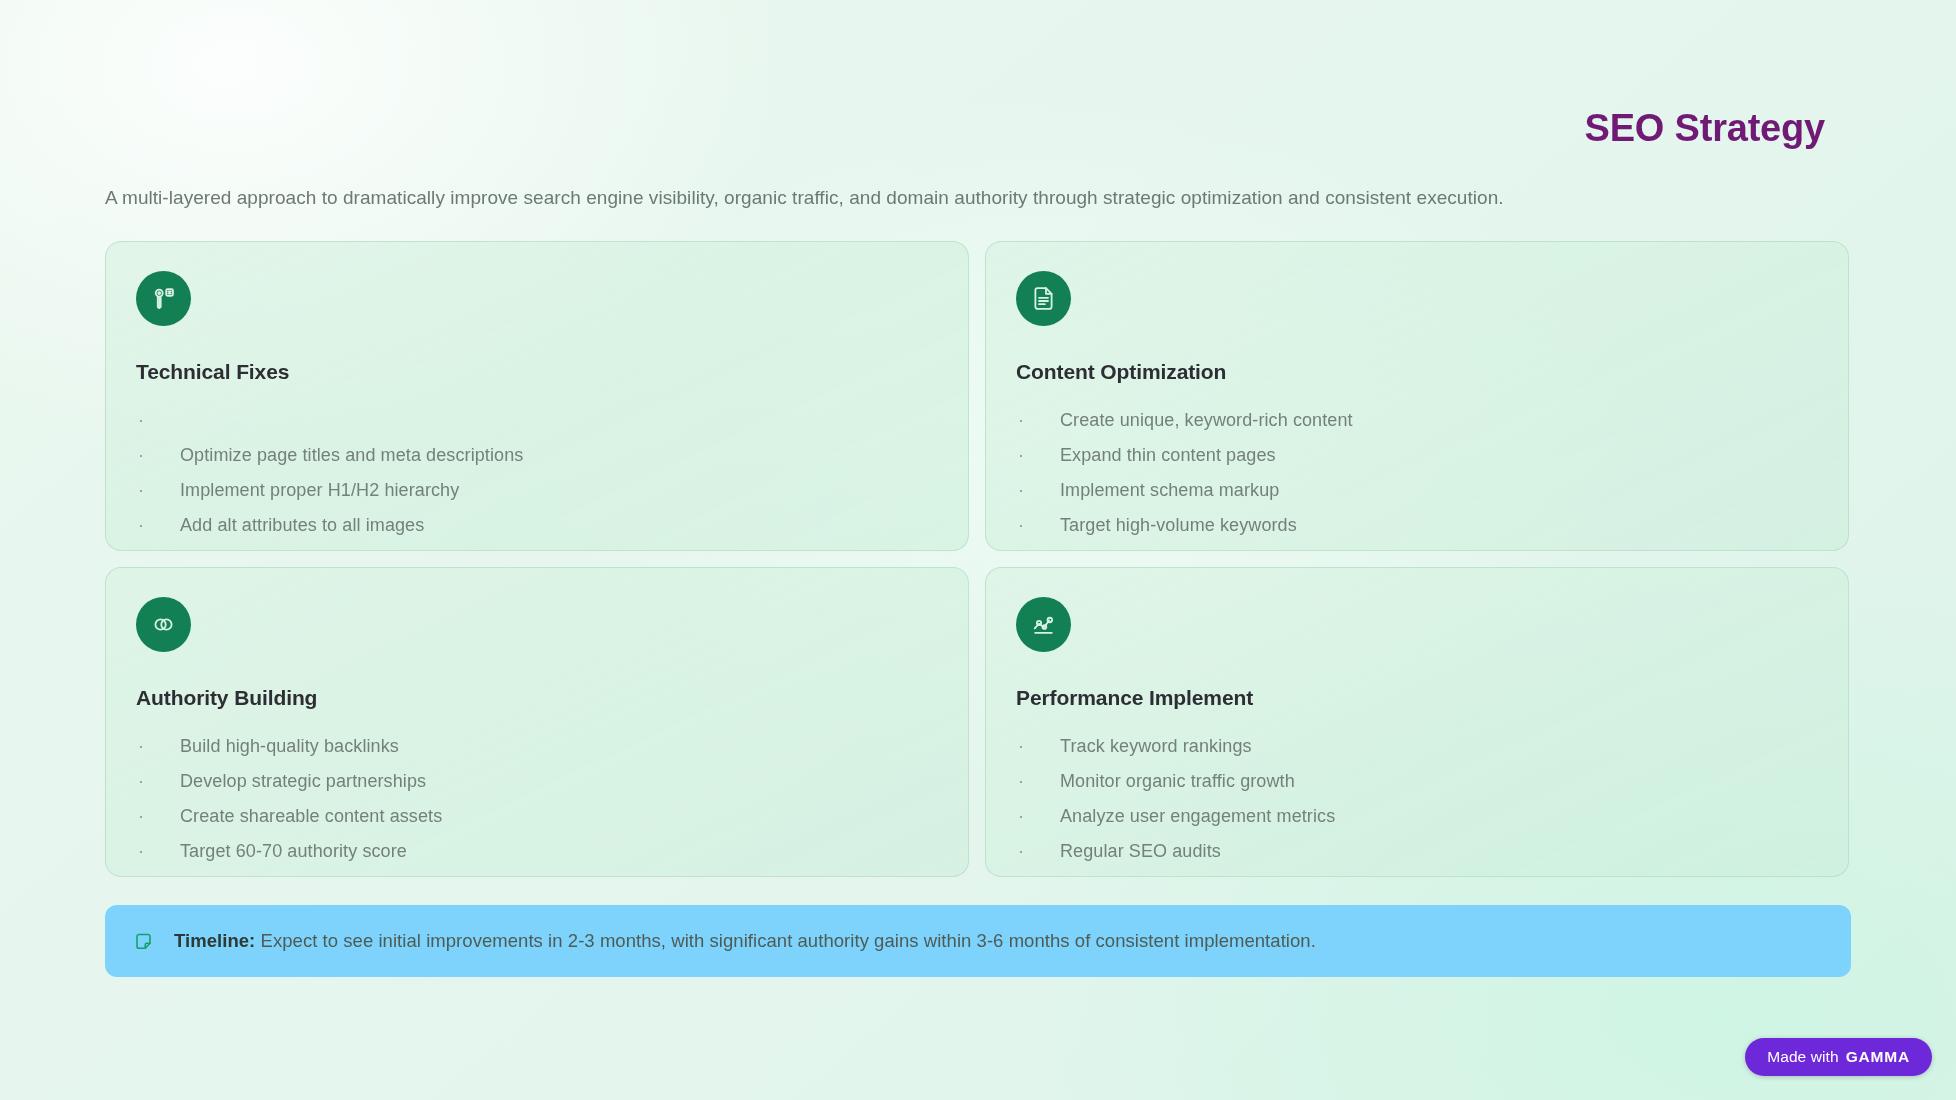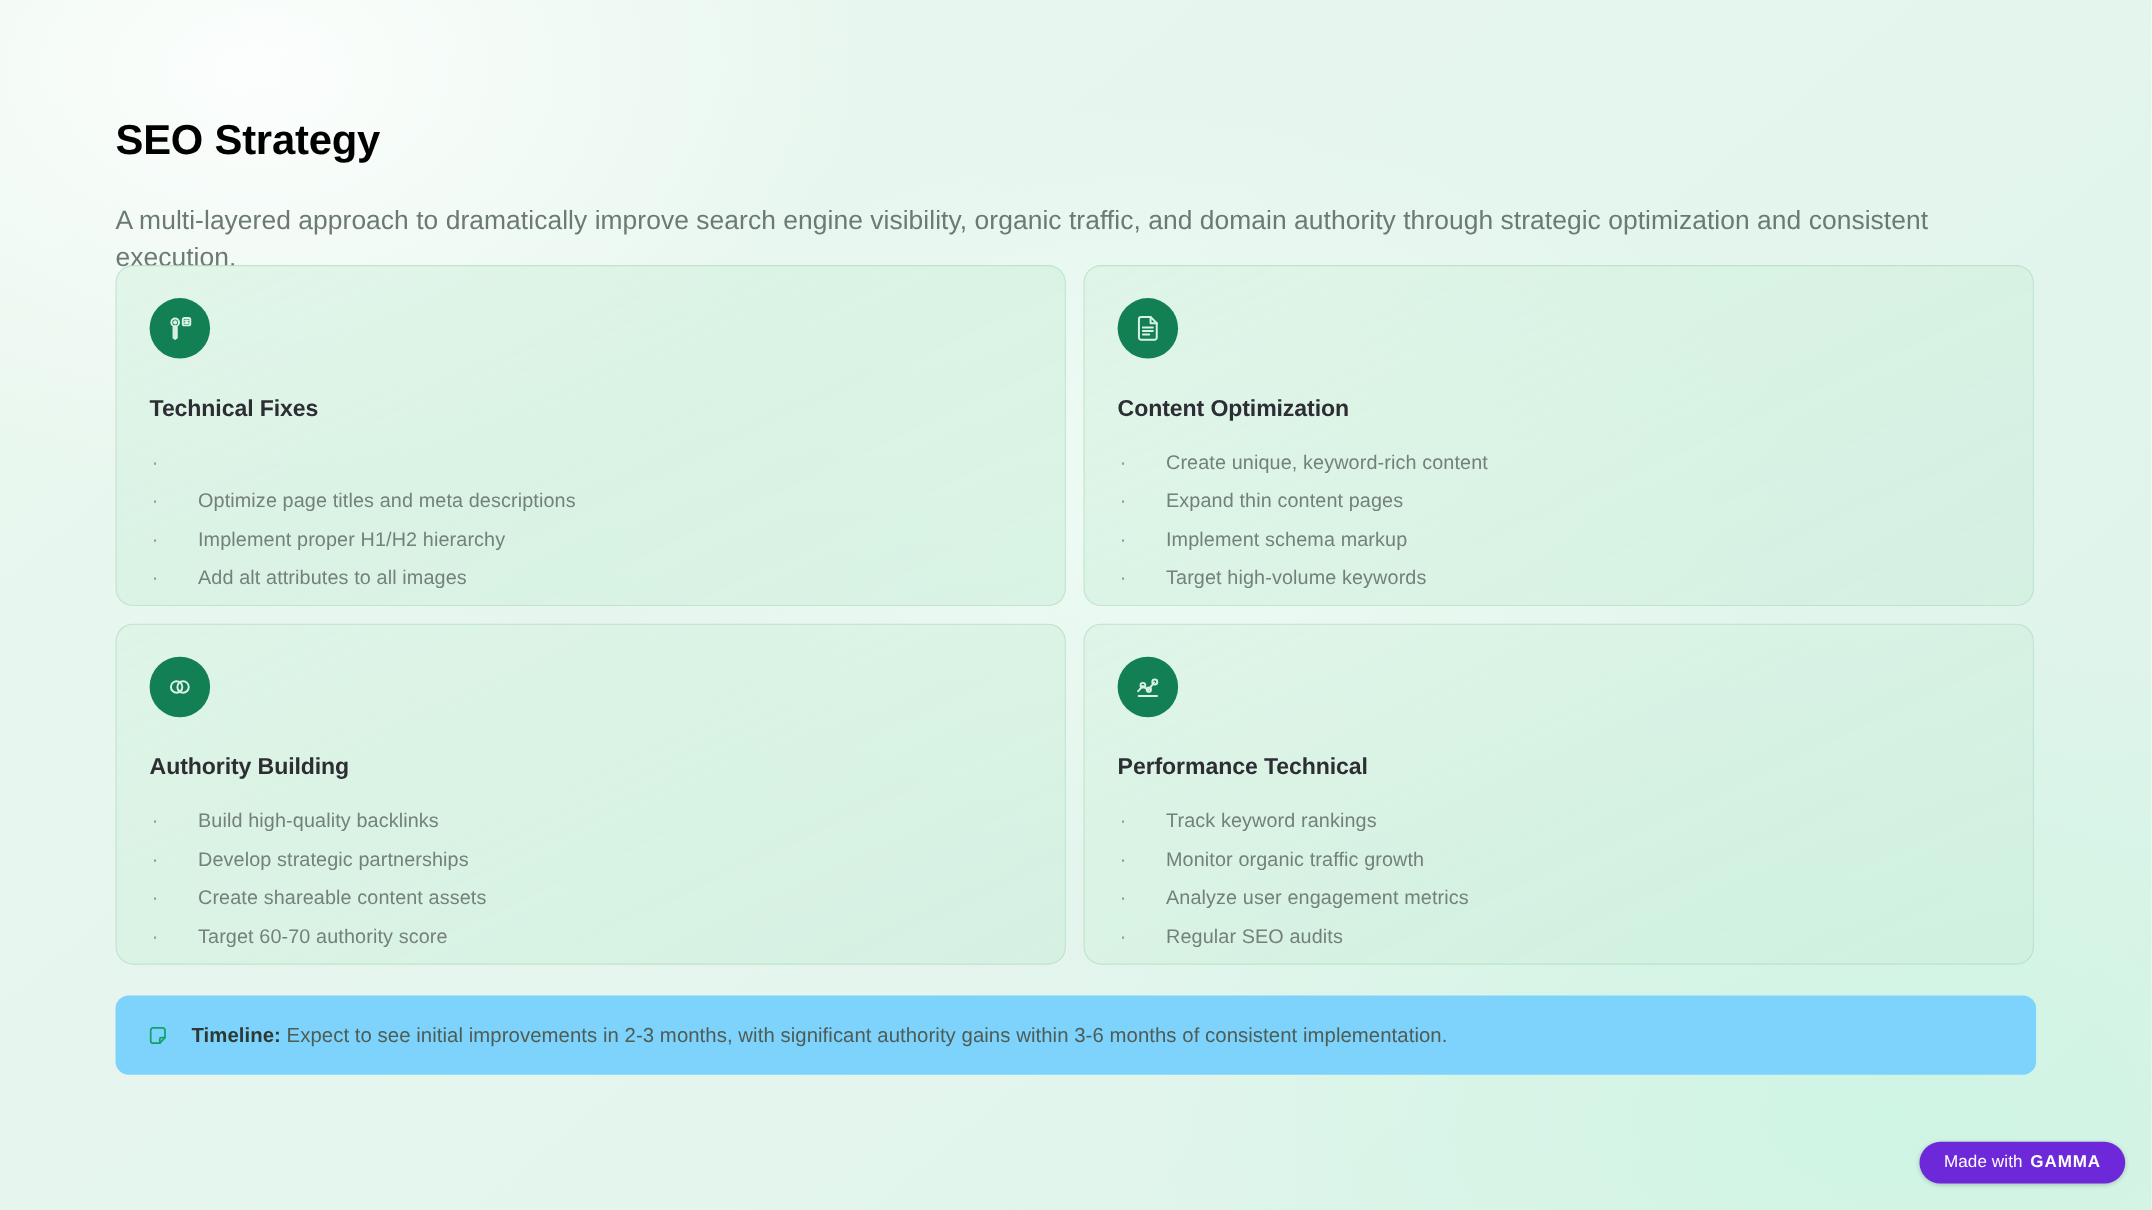--- a/index.html
+++ b/index.html
@@ -31,28 +31,29 @@
   .header {
     position: absolute;
     left: 105px;
     top: 107px;
     width: 1720px;
   }
 
   .page-title {
     font-size: 38px;
     font-weight: 700;
-    color: #000000;
+    color: #701a75;
     letter-spacing: -0.2px;
     line-height: 1.15;
+    text-align: right;
   }
 
   .page-subtitle {
     margin-top: 33px;
-    font-size: 24px;
+    font-size: 19px;
     font-weight: 400;
     color: #6b7a72;
     line-height: 1.45;
     letter-spacing: 0.05px;
   }
 
   
   .card-grid {
     position: absolute;
     left: 105px;
@@ -284,21 +285,21 @@
     <div class="card">
       <div class="card-icon">
         <svg width="27" height="27" viewBox="0 0 24 24" fill="none" stroke="#d9f2e5" stroke-width="1.6" stroke-linecap="round" stroke-linejoin="round">
           <path d="M4.2 15.4 L8.0 11.2 L12.4 14.6 L17.0 8.4"></path>
           <circle cx="8.0" cy="10.6" r="1.9"></circle>
           <circle cx="12.8" cy="14.2" r="1.7"></circle>
           <circle cx="17.6" cy="8.0" r="2.0"></circle>
           <path d="M4.6 19.4 h14.8"></path>
         </svg>
       </div>
-      <div class="card-title">Performance Technical</div>
+      <div class="card-title">Performance Implement</div>
       <ul class="card-list">
         <li>
             <span class="bullet">·</span>
             <span class="li-text">Track keyword rankings</span>
           </li>
         <li>
             <span class="bullet">·</span>
             <span class="li-text">Monitor organic traffic growth</span>
           </li>
         <li>

